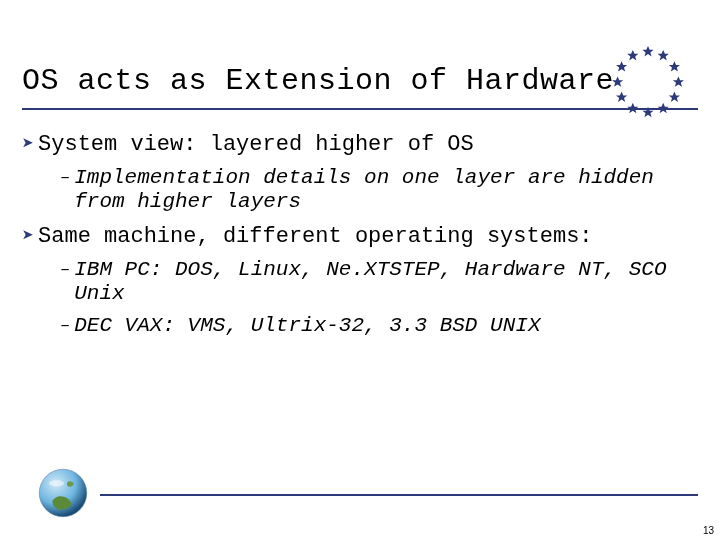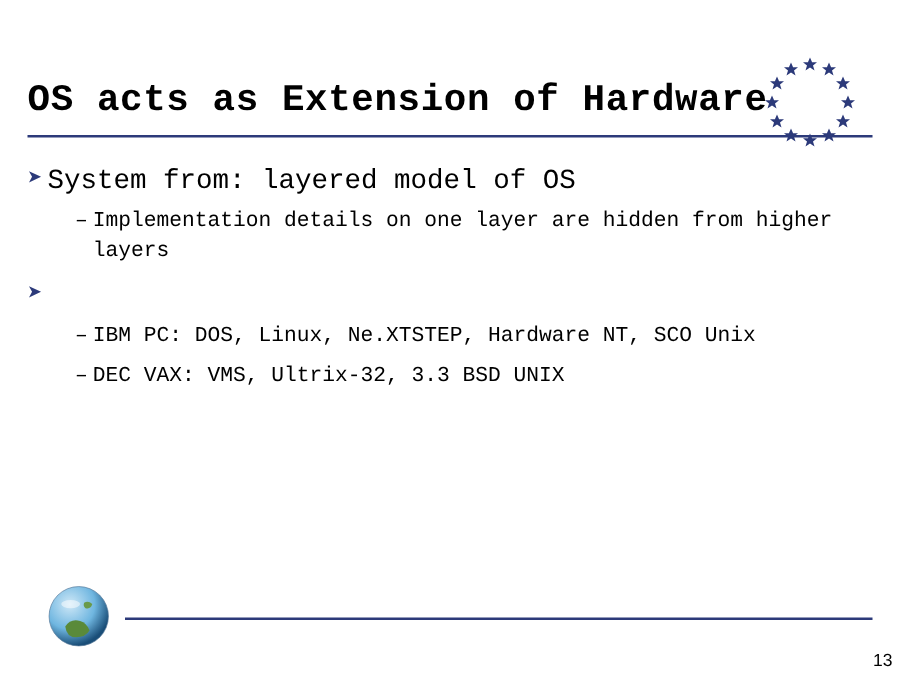--- a/index.html
+++ b/index.html
@@ -22,21 +22,21 @@
   .title-row {
     position: absolute;
     top: 64px;
     left: 22px;
     right: 22px;
     display: flex;
     align-items: flex-end;
   }
   .title {
     font-size: 30px;
-    font-weight: bold;
+    font-weight: normal;
     letter-spacing: 0.5px;
     white-space: nowrap;
     text-align: right;
   }
   .title-rule {
     position: absolute;
     top: 108px;
     left: 22px;
     right: 22px;
     height: 0;
@@ -80,43 +80,44 @@
     margin-top: 8px;
     margin-bottom: 4px;
   }
   .dash {
     font-size: 17px;
     line-height: 24px;
     margin-right: 4px;
     flex: none;
   }
   .l2-text {
-    font-size: 17px;
+    font-size: 21px;
     line-height: 24px;
+    font-style: italic;
   }
   .footer-rule {
     position: absolute;
     left: 100px;
     right: 22px;
     bottom: 44px;
     height: 0;
     border-top: 2px solid #2c3a7a;
   }
   .globe {
     position: absolute;
     left: 36px;
     bottom: 20px;
     width: 54px;
     height: 54px;
   }
   .page-num {
     position: absolute;
     right: 6px;
     bottom: 4px;
-    font-size: 14px;
+    font-size: 10px;
     font-family: Arial, sans-serif;
     color: #000;
     margin-left: 28px;
   }
 </style>
 </head>
 <body>
 
 <div class="slide">
 
@@ -163,29 +164,30 @@
       <g transform="translate(31,17)">
           <polygon points="0,-7 2.1,-2.2 7,-2.2 3,1 4.5,6 0,3 -4.5,6 -3,1 -7,-2.2 -2.1,-2.2"></polygon>
         </g>
     </g>
   </svg>
 
   <div class="content">
 
     <div class="bullet-l1">
       <span class="arrow">➤</span>
-      <span class="l1-text">System from: layered model of OS</span>
+      <span class="l1-text">System view: layered higher of OS</span>
     </div>
     <div class="bullet-l2">
       <span class="dash">–</span>
       <span class="l2-text">Implementation details on one layer are hidden from higher layers</span>
     </div>
 
     <div class="bullet-l1">
       <span class="arrow">➤</span>
+      <span class="l1-text">Same machine, different operating systems:</span>
     </div>
     <div class="bullet-l2">
       <span class="dash">–</span>
       <span class="l2-text">IBM PC: DOS, Linux, Ne.XTSTEP, Hardware NT, SCO Unix</span>
     </div>
     <div class="bullet-l2">
       <span class="dash">–</span>
       <span class="l2-text">DEC VAX: VMS, Ultrix-32, 3.3 BSD UNIX</span>
     </div>
 

